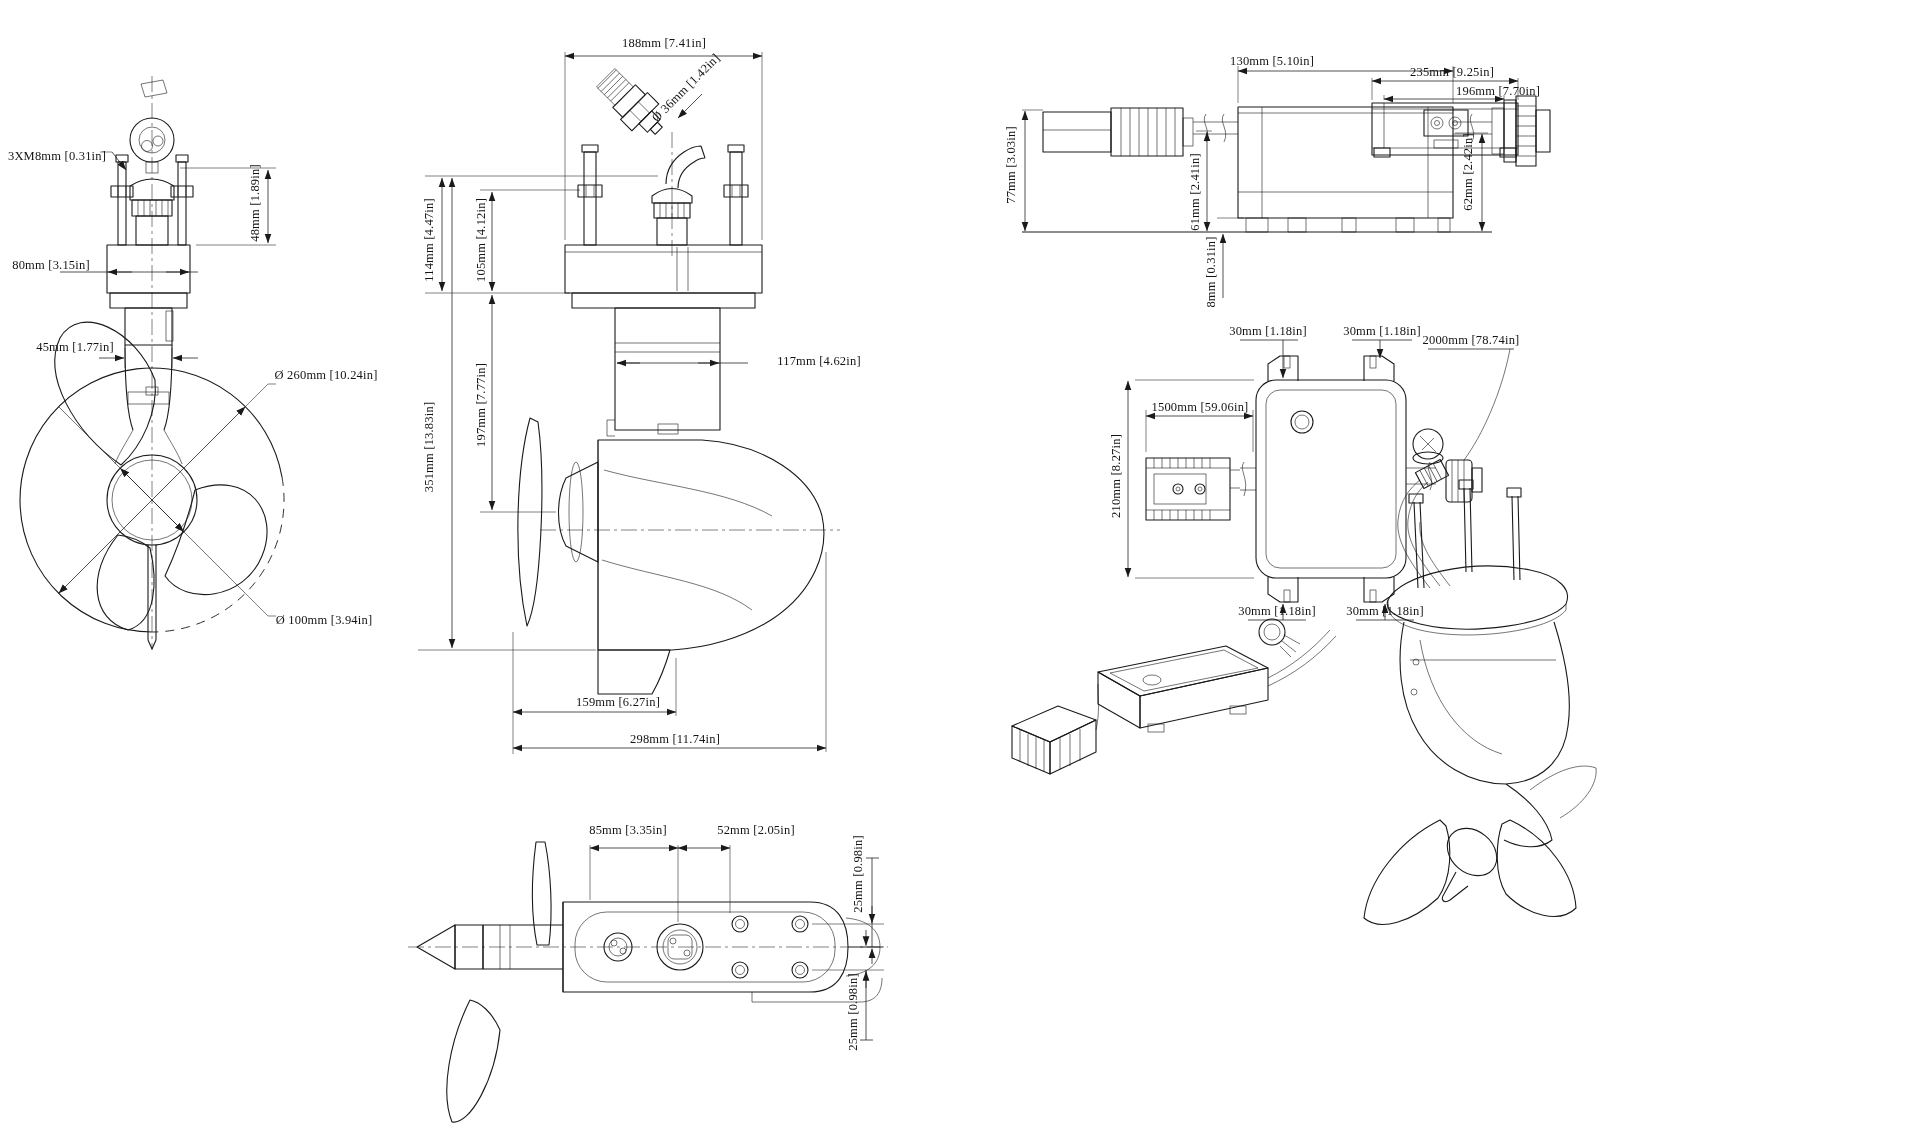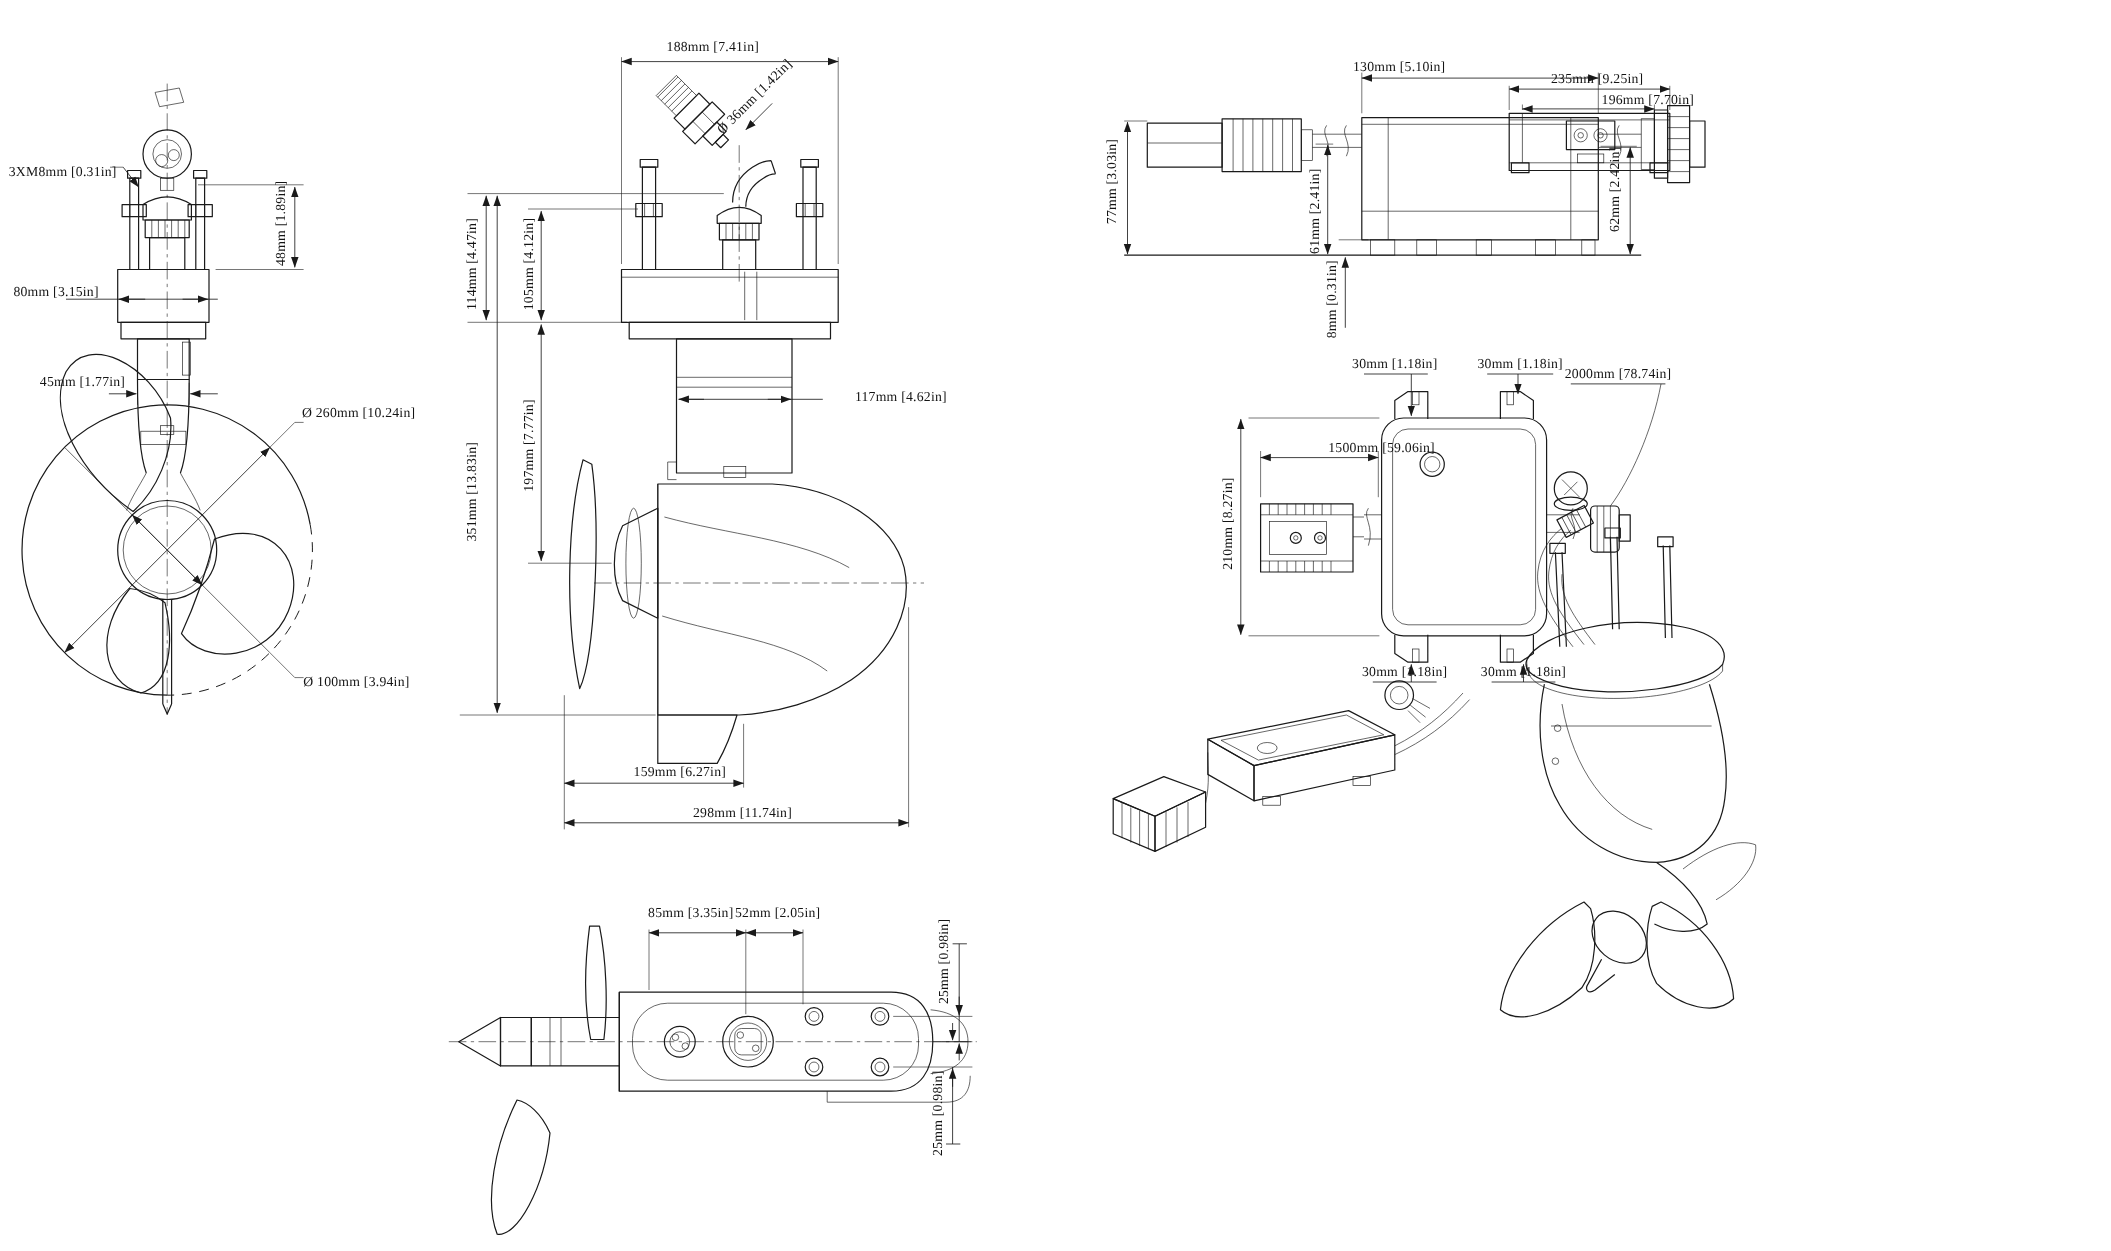--- a/index.html
+++ b/index.html
@@ -357,45 +357,45 @@
   </g>
 </svg>
 
 <span class="lbl" style="left:57px;top:156px">3XM8mm [0.31in]</span>
 <span class="lbl" style="left:51px;top:265px">80mm [3.15in]</span>
 <span class="lbl v" style="left:255px;top:203px">48mm [1.89in]</span>
 <span class="lbl" style="left:75px;top:347px">45mm [1.77in]</span>
 <span class="lbl" style="left:326px;top:375px">Ø 260mm [10.24in]</span>
 <span class="lbl" style="left:324px;top:620px">Ø 100mm [3.94in]</span>
 
-<span class="lbl" style="left:648px;top:43px">188mm [7.41in]</span>
+<span class="lbl" style="left:664px;top:43px">188mm [7.41in]</span>
 <span class="lbl r45" style="left:686px;top:88px">Ø 36mm [1.42in]</span>
 <span class="lbl v" style="left:429px;top:240px">114mm [4.47in]</span>
 <span class="lbl v" style="left:481px;top:240px">105mm [4.12in]</span>
 <span class="lbl" style="left:819px;top:361px">117mm [4.62in]</span>
 <span class="lbl v" style="left:481px;top:405px">197mm [7.77in]</span>
 <span class="lbl v" style="left:429px;top:447px">351mm [13.83in]</span>
 <span class="lbl" style="left:618px;top:702px">159mm [6.27in]</span>
 <span class="lbl" style="left:675px;top:739px">298mm [11.74in]</span>
 
 <span class="lbl" style="left:628px;top:830px">85mm [3.35in]</span>
-<span class="lbl" style="left:707px;top:830px">52mm [2.05in]</span>
+<span class="lbl" style="left:756px;top:830px">52mm [2.05in]</span>
 <span class="lbl v" style="left:858px;top:874px">25mm [0.98in]</span>
 <span class="lbl v" style="left:853px;top:1012px">25mm [0.98in]</span>
 
 <span class="lbl" style="left:1272px;top:61px">130mm [5.10in]</span>
 <span class="lbl v" style="left:1011px;top:165px">77mm [3.03in]</span>
 <span class="lbl v" style="left:1195px;top:192px">61mm [2.41in]</span>
 <span class="lbl v" style="left:1468px;top:172px">62mm [2.42in]</span>
 <span class="lbl v" style="left:1211px;top:272px">8mm [0.31in]</span>
 
 <span class="lbl" style="left:1452px;top:72px">235mm [9.25in]</span>
 <span class="lbl" style="left:1498px;top:91px">196mm [7.70in]</span>
 
 <span class="lbl" style="left:1268px;top:331px">30mm [1.18in]</span>
 <span class="lbl" style="left:1382px;top:331px">30mm [1.18in]</span>
 <span class="lbl" style="left:1471px;top:340px">2000mm [78.74in]</span>
-<span class="lbl" style="left:1256px;top:407px">1500mm [59.06in]</span>
+<span class="lbl" style="left:1200px;top:407px">1500mm [59.06in]</span>
 <span class="lbl v" style="left:1116px;top:476px">210mm [8.27in]</span>
 <span class="lbl" style="left:1277px;top:611px">30mm [1.18in]</span>
 <span class="lbl" style="left:1385px;top:611px">30mm [1.18in]</span>
 
 </div>
 
 </body></html>

